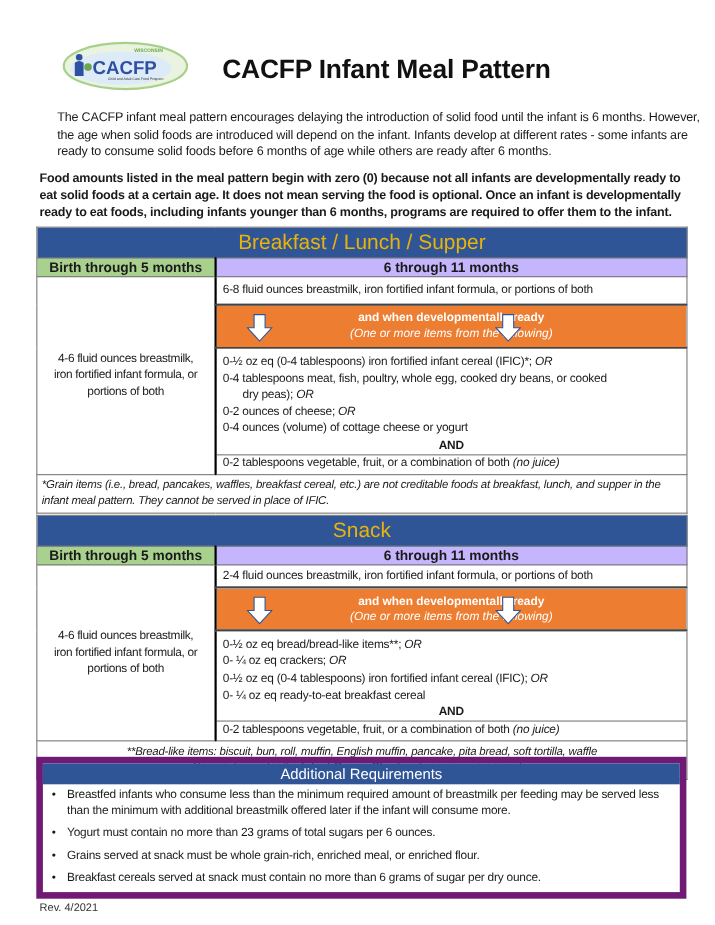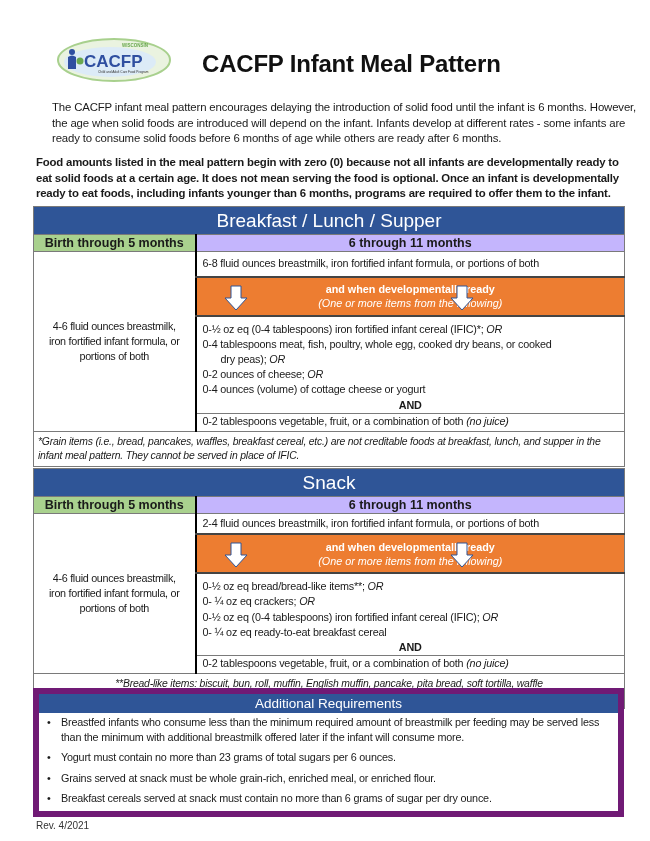--- a/index.html
+++ b/index.html
@@ -8,21 +8,21 @@
 
   .header { position: absolute; left: 0; top: 30px; width: 650px; height: 70px; }
   .logo { position: absolute; left: 56px; top: 5px; width: 116px; height: 48px; }
   .title { position: absolute; left: 202px; top: 20px; font-size: 24px; font-weight: bold; letter-spacing: -0.2px; color: #111; }
 
   .intro { position: absolute; left: 36px; top: 100px; width: 590px; font-size: 11.4px; line-height: 15.6px; letter-spacing: -0.15px; margin-left: 16px; }
   .intro2 { position: absolute; left: 36px; top: 155px; width: 594px; font-size: 11.4px; line-height: 15.6px; font-weight: bold; letter-spacing: -0.2px; }
 
   table.meal { position: absolute; left: 33px; border-collapse: collapse; width: 591px; table-layout: fixed; }
   table.meal td { border: 1px solid #7a7a7a; vertical-align: middle; }
-  .band { background: #2f5597; color: #ffffff; text-align: center; font-size: 19px; height: 28px; }
+  .band { background: #2f5597; color: #eab308; text-align: center; font-size: 19px; height: 28px; }
   .agehdr-l { background: #a9d18e; font-weight: bold; font-size: 12.5px; text-align: center; height: 17px; }
   .agehdr-r { background: #c4b5fd; font-weight: bold; font-size: 12.5px; text-align: center; height: 17px; border-left: 2px solid #000 !important; }
   .leftcell { text-align: center; font-size: 10.8px; line-height: 15px; letter-spacing: -0.3px; }
   .rcell { border-left: 2px solid #000 !important; font-size: 10.8px; line-height: 15.2px; padding: 2px 6px; letter-spacing: -0.2px; }
   .rcell.top { height: 25px; border-bottom: 2px solid #444 !important; }
   .orange { background: #ed7d31; color: #fff; text-align: center; position: relative; height: 39px; border-left: 2px solid #000 !important; border-bottom: 2px solid #444 !important; }
   .orange .l1 { font-weight: bold; font-size: 10.8px; line-height: 14px; }
   .orange .l2 { font-style: italic; font-size: 10.8px; line-height: 14px; }
   .arrow { position: absolute; top: 7px; width: 24px; height: 26px; }
   .arrow.a1 { left: 27px; }

